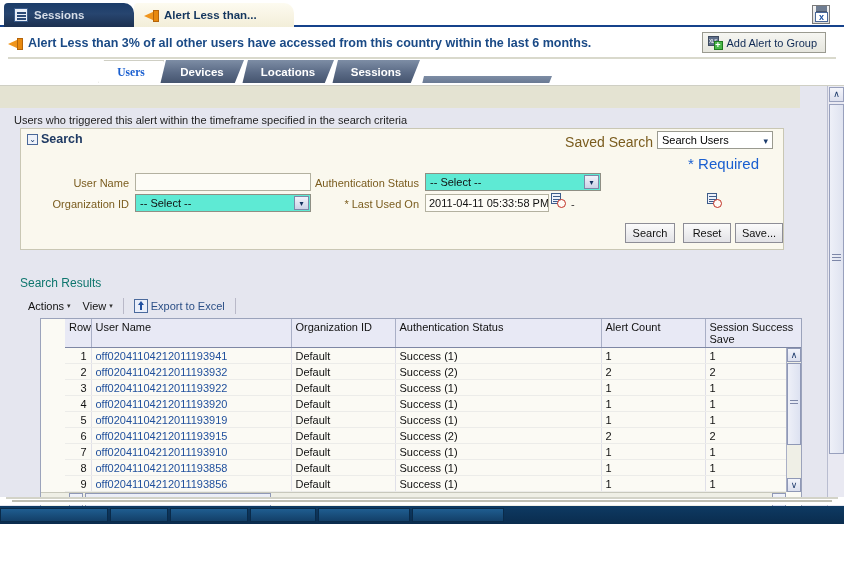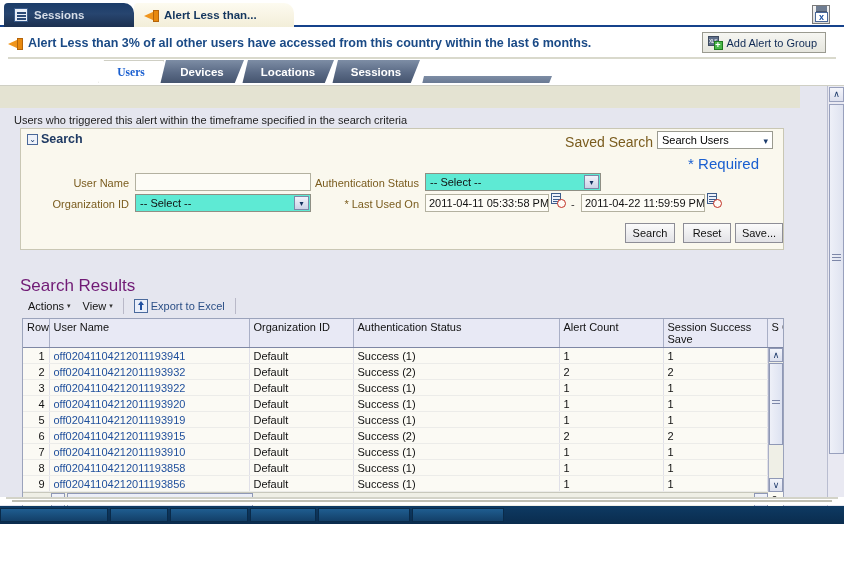--- a/index.html
+++ b/index.html
@@ -267,21 +267,21 @@
     position: absolute; height: 20px;
     background: linear-gradient(to bottom,#fbfbfb,#e2e2e6);
     border: 1px solid #8d8d96;
     font-size: 11px; color: #111;
     display: flex; align-items: center; justify-content: center;
   }
 
   
   .sr-title {
     position: absolute; left: 20px; top: 190px;
-    font-size: 17px; color: #701a75;
+    font-size: 12px; color: #0f766e;
   }
   .toolbar {
     position: absolute; left: 22px; top: 210px; width: 762px; height: 20px;
     display: flex; align-items: center;
   }
   .tb-item {
     display: flex; align-items: center; gap: 3px;
     font-size: 11px; color: #111; padding: 0 6px; height: 18px;
   }
   .caret { font-size: 7px; color: #333; }
@@ -295,25 +295,26 @@
     border-left: 3px solid transparent; border-right: 3px solid transparent;
     border-bottom: 4px solid #1f4fa0;
   }
   .ico-export .stem {
     position: absolute; left: 6px; top: 6px; width: 2px; height: 5px; background: #1f4fa0;
   }
   .tb-link { color: #2b4f86; }
 
   
   .tbl-wrap {
-    position: absolute; left: 22px; top: 232px;
+    position: absolute; left: 40px; top: 232px;
     width: 762px; height: 190px;
     border: 1px solid #9ba3bb;
     background: #fbfaf4;
     overflow: hidden;
+    padding-left: 24px;
   }
   table.grid {
     border-collapse: collapse; width: 790px; table-layout: fixed;
     font-size: 11px;
   }
   table.grid th {
     background: #e8e9f5;
     border-right: 1px solid #a9afc6;
     border-bottom: 1px solid #7e87a4;
     font-weight: normal; text-align: left;
@@ -505,23 +506,20 @@
 
       <span class="fld-label" style="left:288px; top:69px; width:110px;">* Last Used On</span>
       <div class="txtbox" style="left:404px; top:65px; width:124px;">
         <span>2011-04-11 05:33:58 PM</span>
       </div>
       <div class="cal-icon" style="left:530px; top:64px;">
         <span class="pg"></span>
         <span class="clk"></span>
       </div>
       <span class="dash" style="left:550px; top:69px;">-</span>
-      <div class="txtbox" style="left:560px; top:65px; width:124px;">
-        <span>2011-04-22 11:59:59 PM</span>
-      </div>
       <div class="cal-icon" style="left:686px; top:64px;">
         <span class="pg"></span>
         <span class="clk"></span>
       </div>
 
       <div class="btn3" style="right:108px; top:94px; width:50px;">Search</div>
       <div class="btn3" style="right:52px;  top:94px; width:48px;">Reset</div>
       <div class="btn3" style="right:0px;   top:94px; width:48px;">Save...</div>
     </div>
 

